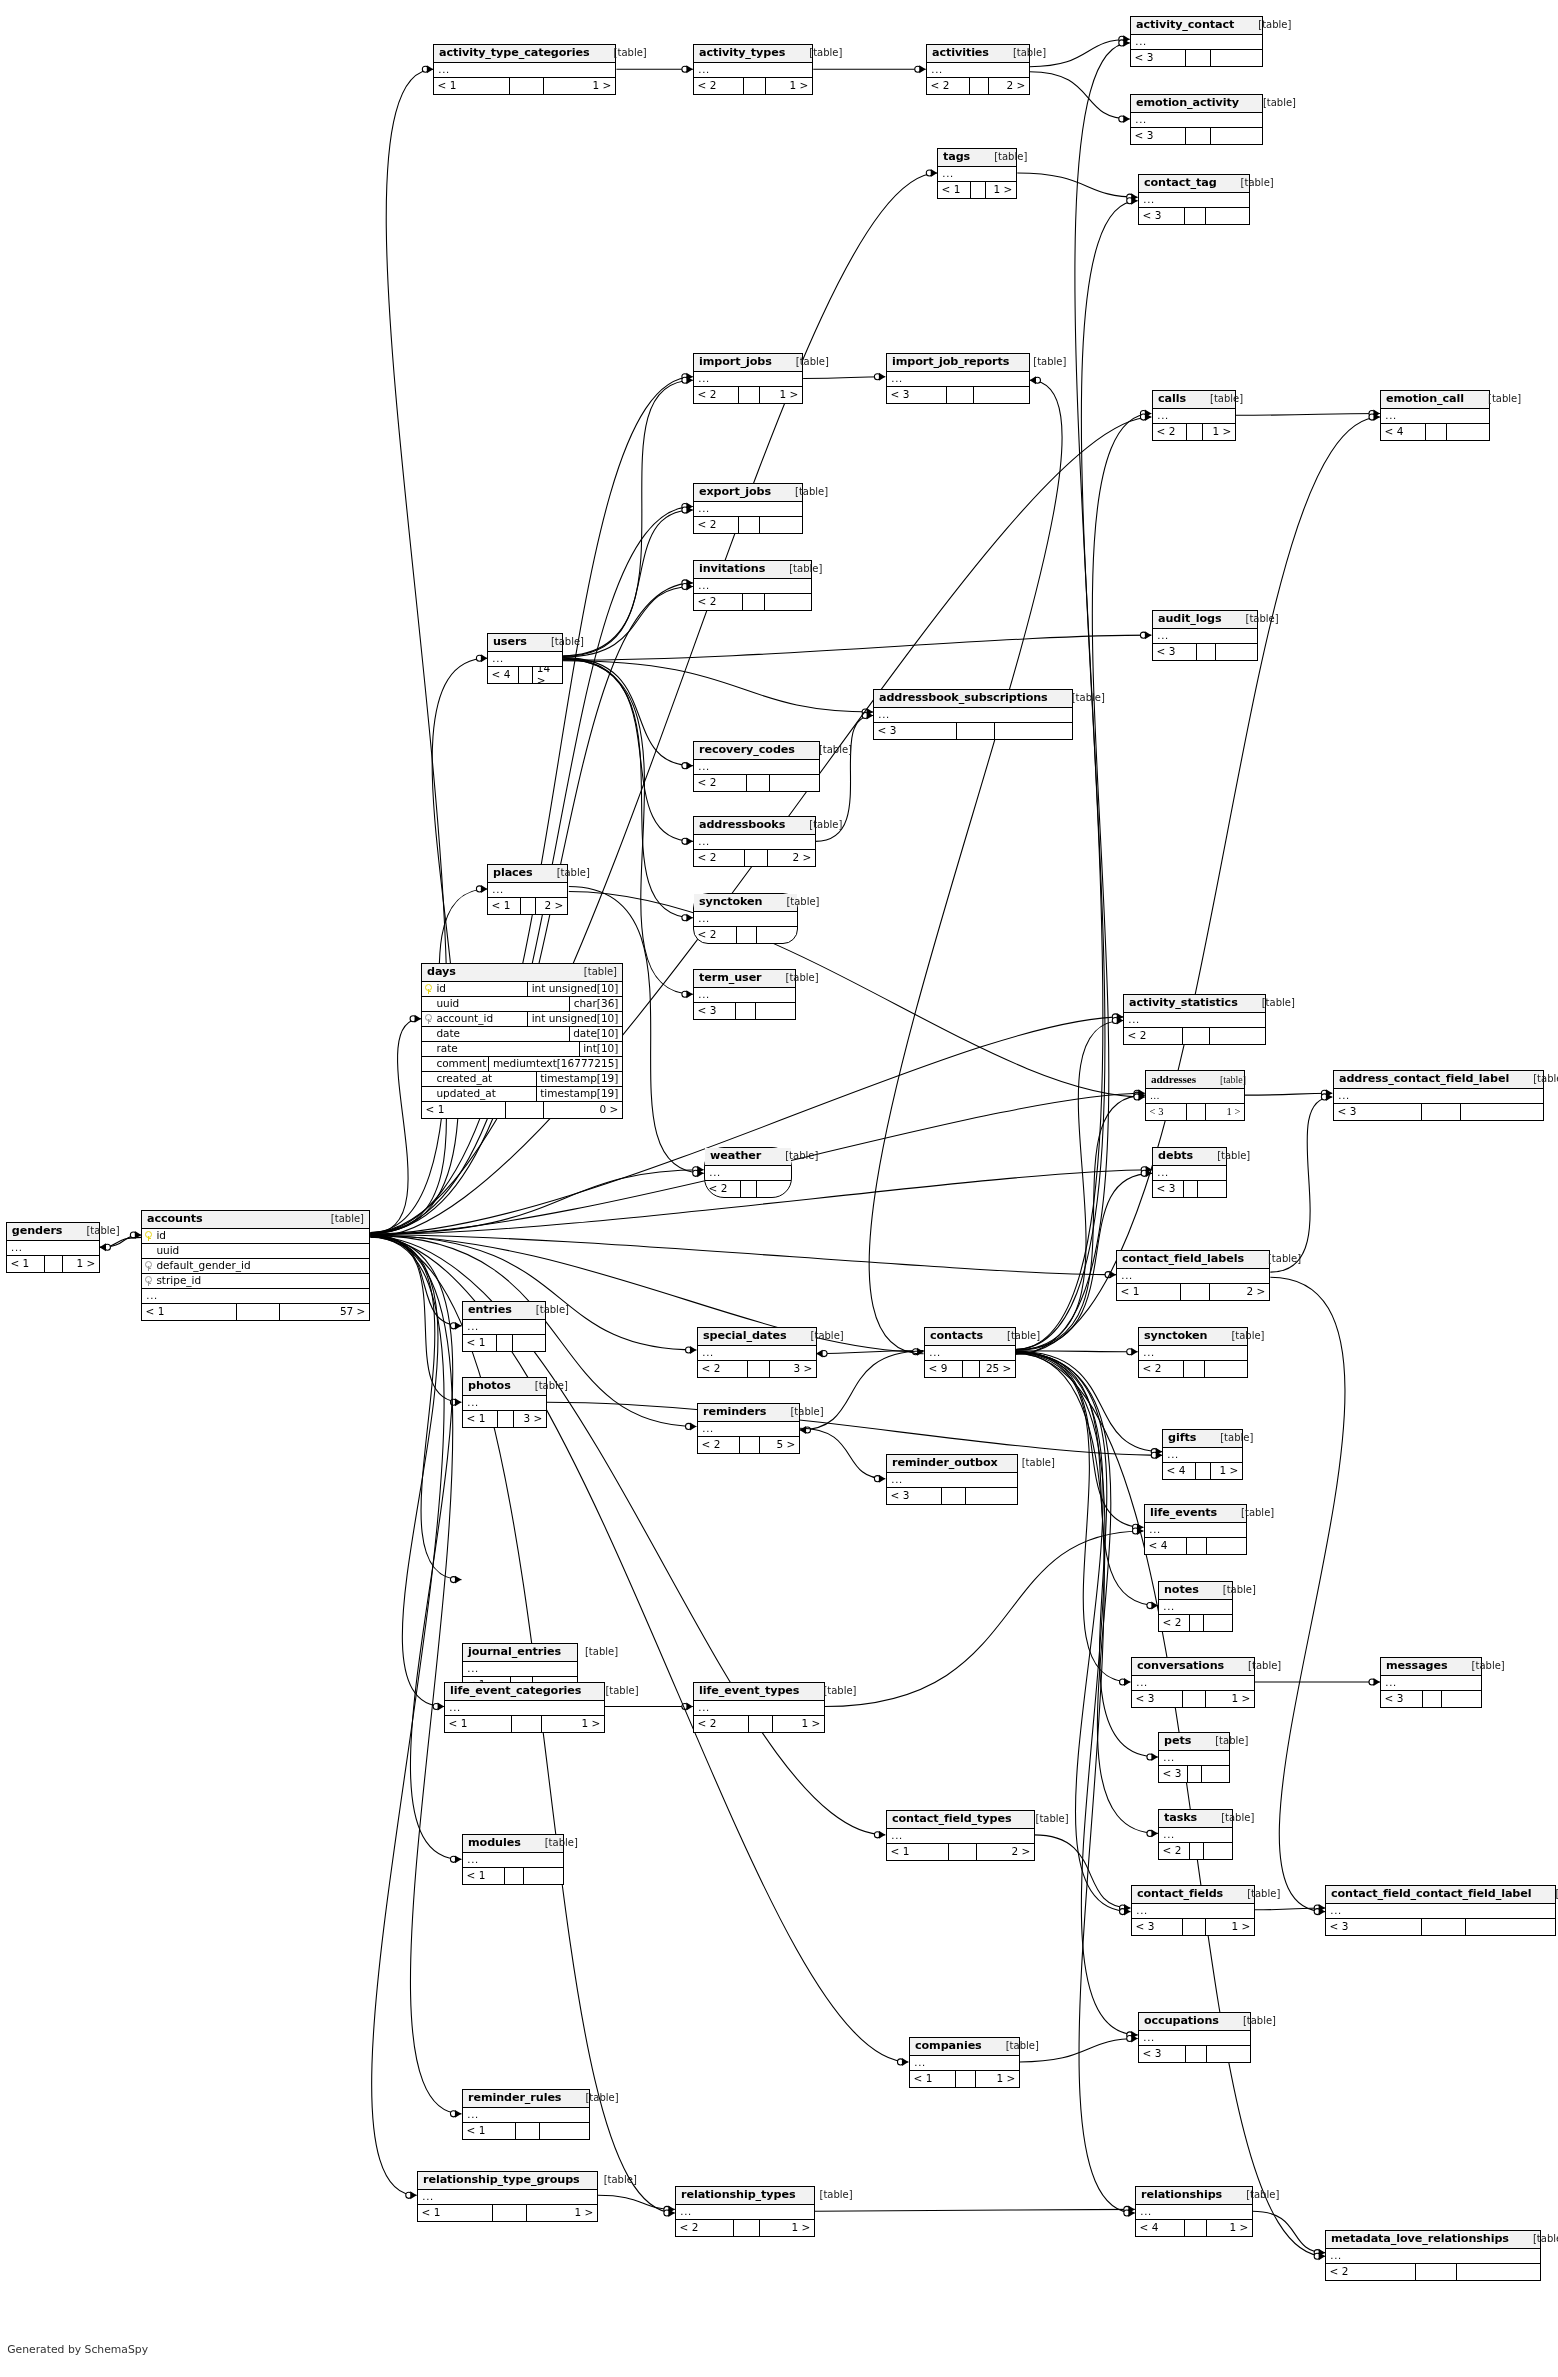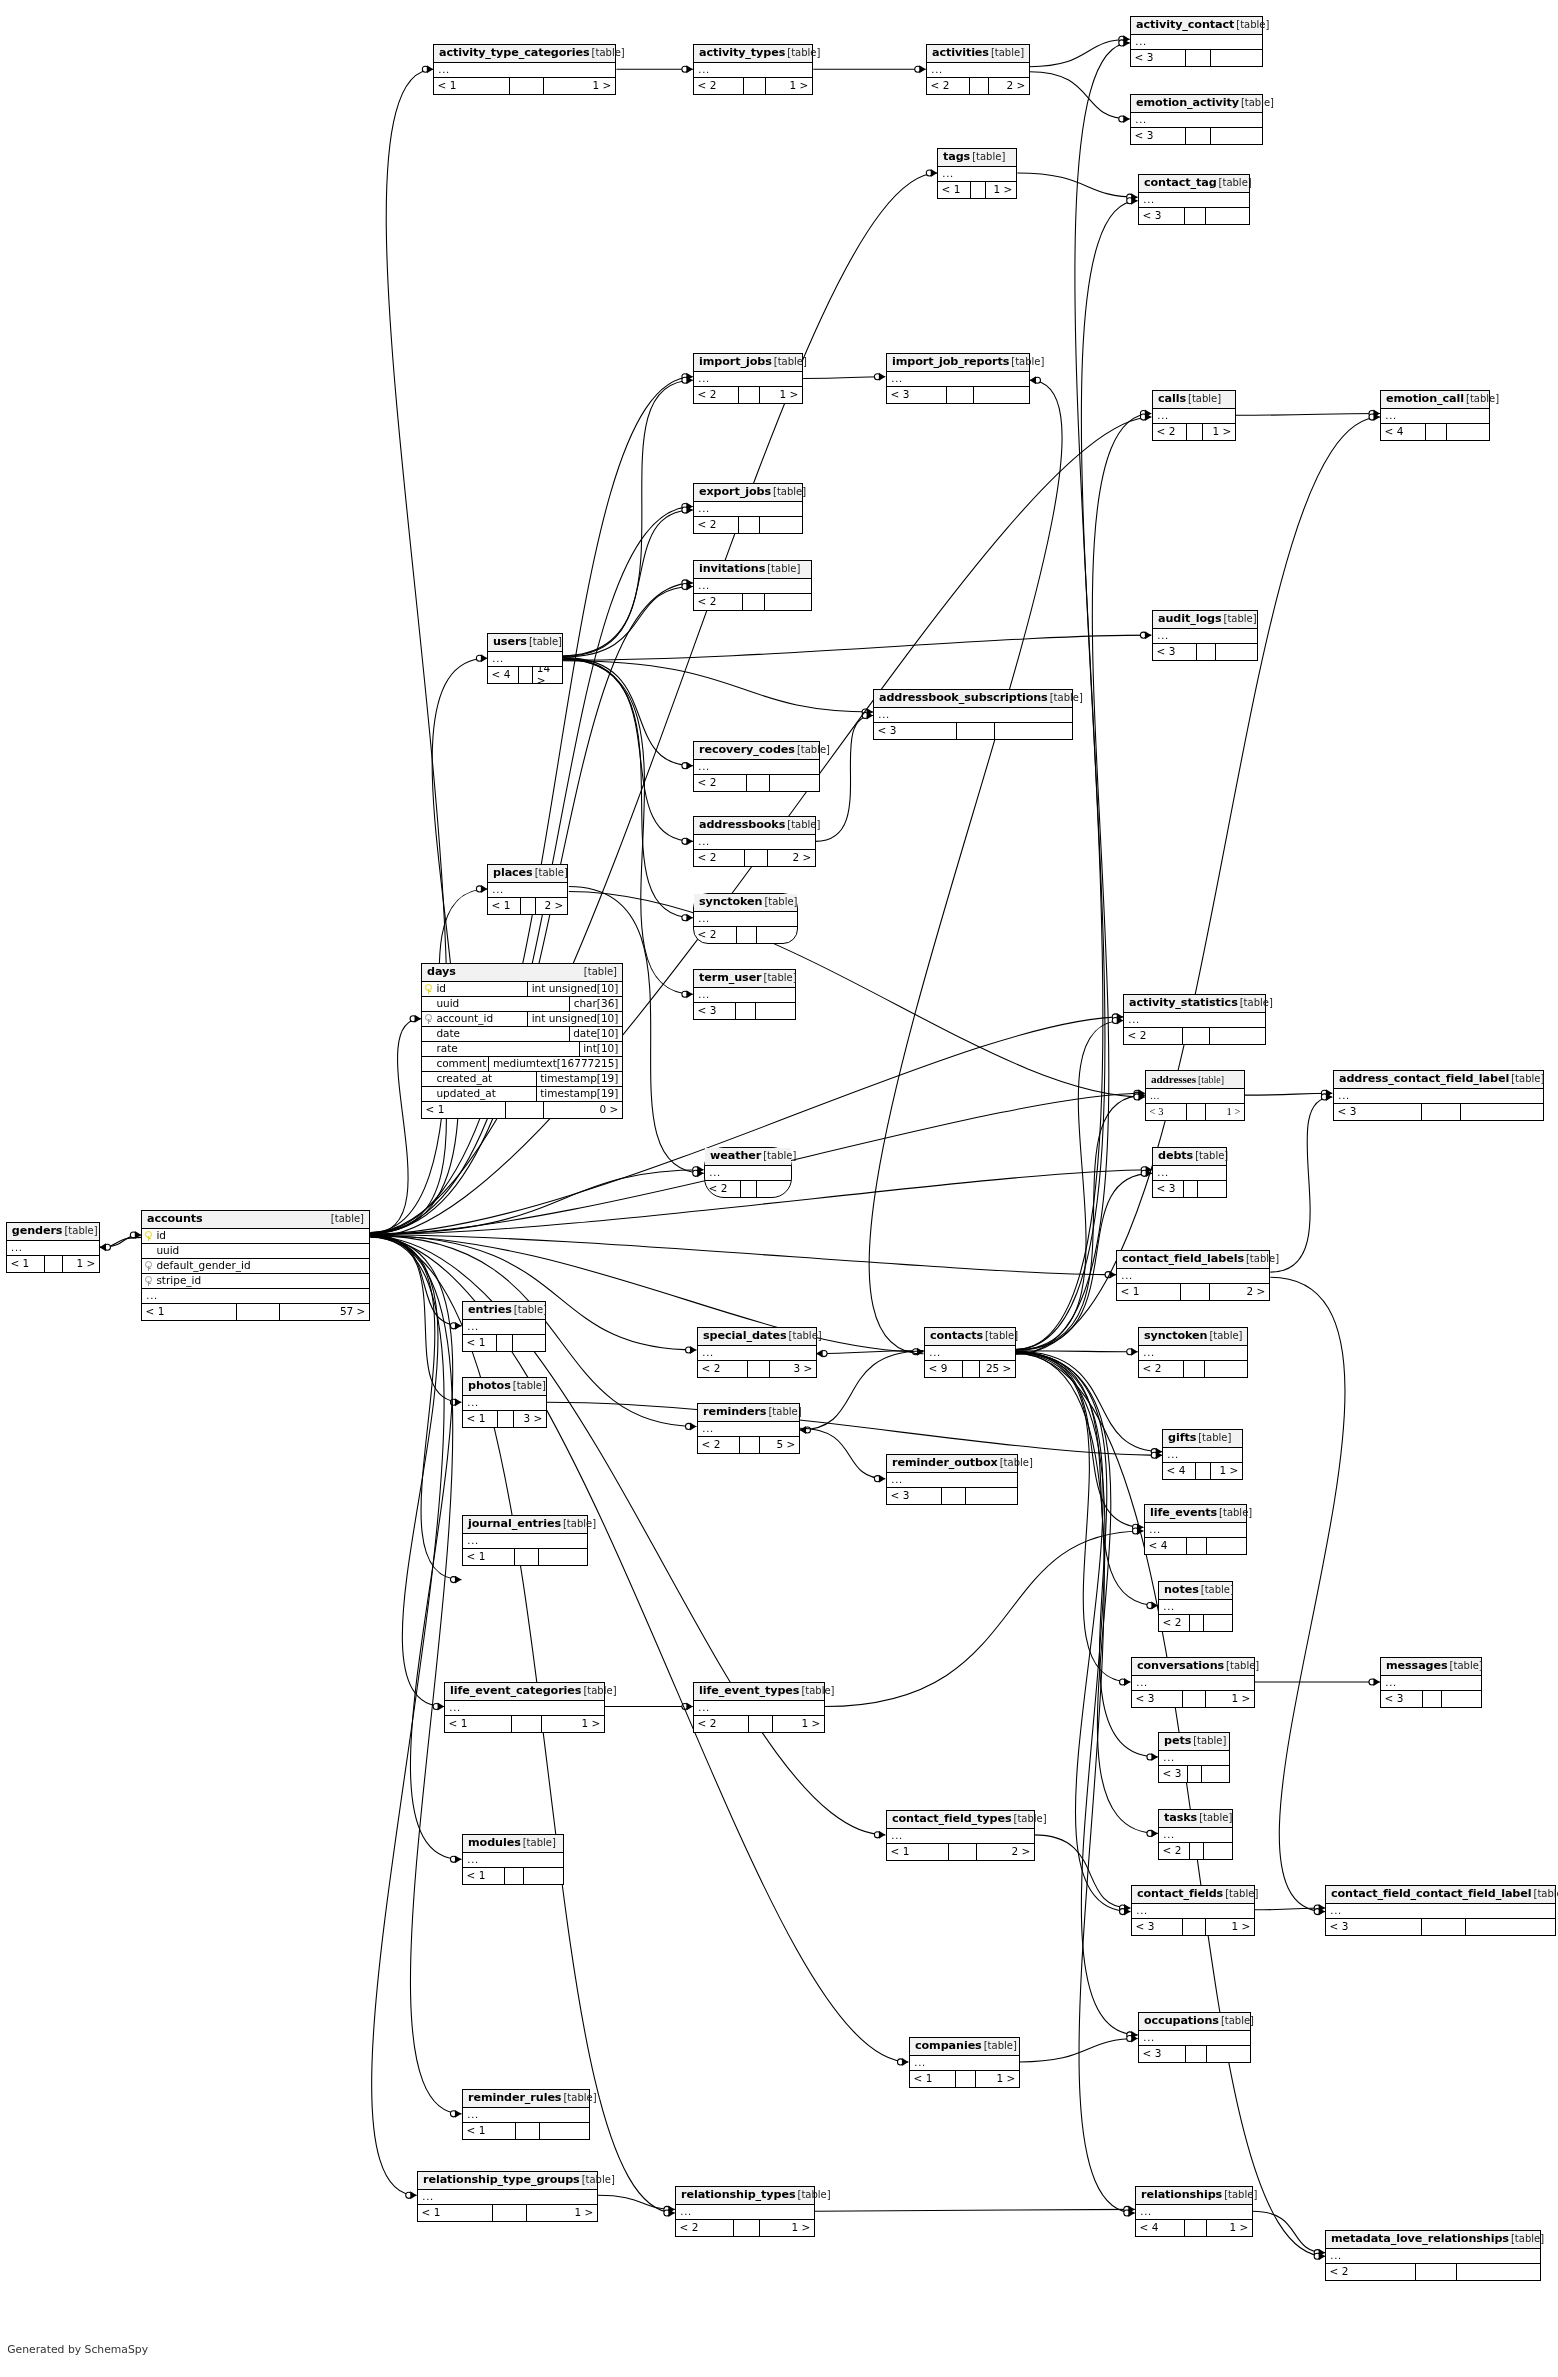--- a/index.html
+++ b/index.html
@@ -38,21 +38,21 @@
     color: #000000;
   }
   .node .hdr {
     box-sizing: border-box;
     background: #f2f2f2;
     border-bottom: 1.2px solid #000000;
     padding: 2.2px 5px 2.9px 5px;
     white-space: nowrap;
     display: flex;
     align-items: baseline;
-    gap: 2px;
+    gap: 24px;
     height: 18px;
   }
   .node .hdr .tname {
     font-weight: bold;
     font-size: 11.2px;
     letter-spacing: -0.1px;
   }
   .node .hdr .ttag {
     font-size: 10px;
     color: #1a1a1a;
@@ -1230,21 +1230,21 @@
         </div>
         <div class="body">
           <div class="ellipsis">...</div>
         </div>
         <div class="foot">
           <div class="fc left">&lt; 4</div>
           <div class="fc mid"></div>
           <div class="fc right"></div>
         </div>
       </div>
-      <div class="node" id="node-journal_entries" style="left: 462px; top: 1515px; width: 126px;">
+      <div class="node" id="node-journal_entries" style="left: 462px; top: 1643px; width: 116px;">
         <div class="hdr">
           <span class="tname">journal_entries</span>
           <span class="ttag">[table]</span>
         </div>
         <div class="body">
           <div class="ellipsis">...</div>
         </div>
         <div class="foot">
           <div class="fc left">&lt; 1</div>
           <div class="fc mid"></div>

